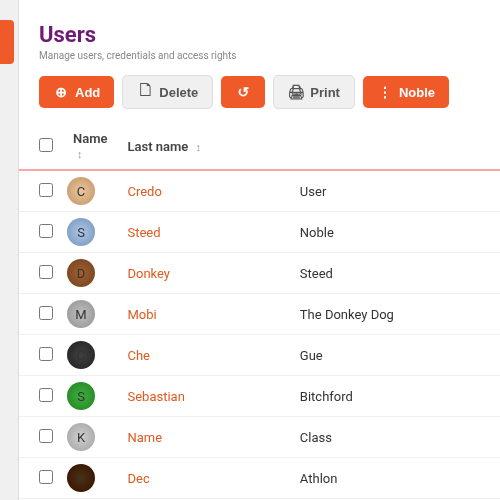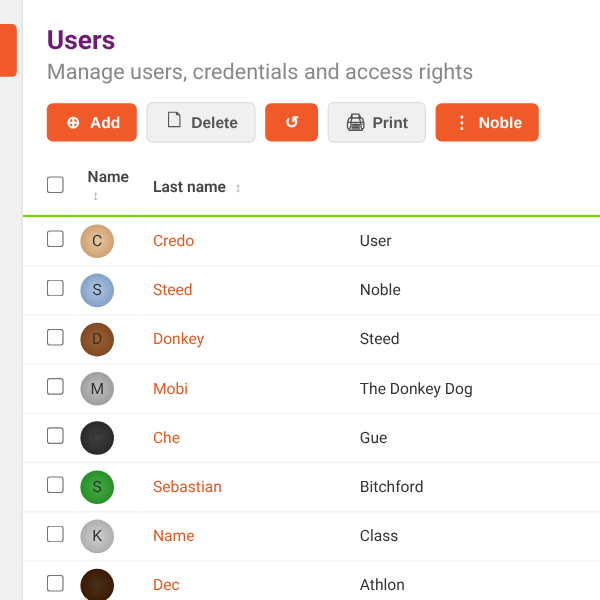--- a/index.html
+++ b/index.html
@@ -45,21 +45,21 @@
       padding: 22px 20px 14px 20px;
     }
 
     .page-title {
       font-size: 22px;
       font-weight: 700;
       color: #701a75;
     }
 
     .page-subtitle {
-      font-size: 18px;
+      font-size: 10px;
       color: #888;
       margin-top: 3px;
     }
 
     .toolbar {
       display: flex;
       align-items: center;
       gap: 8px;
       padding: 0 20px 14px 20px;
     }
@@ -100,21 +100,21 @@
       padding: 0 0 0 0;
       overflow-x: hidden;
     }
 
     table {
       width: 100%;
       border-collapse: collapse;
     }
 
     thead tr {
-      border-bottom: 2px solid #84cc16;
+      border-bottom: 2px solid #fca5a5;
     }
 
     th {
       padding: 8px 10px;
       text-align: left;
       font-size: 13px;
       font-weight: 600;
       color: #444;
     }
 

